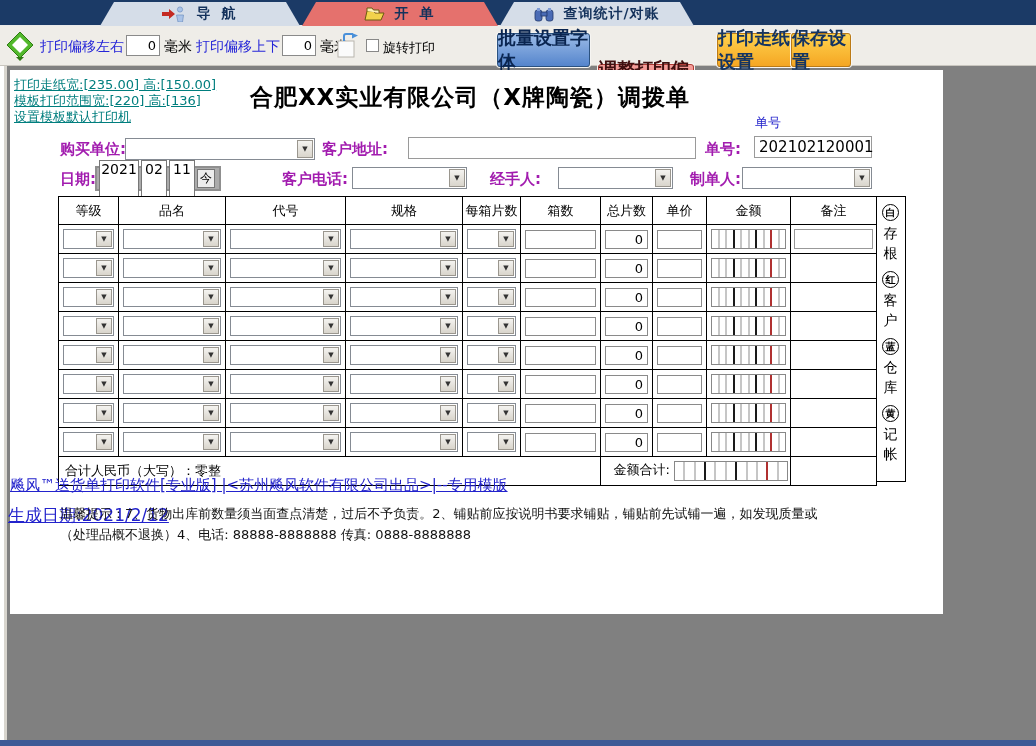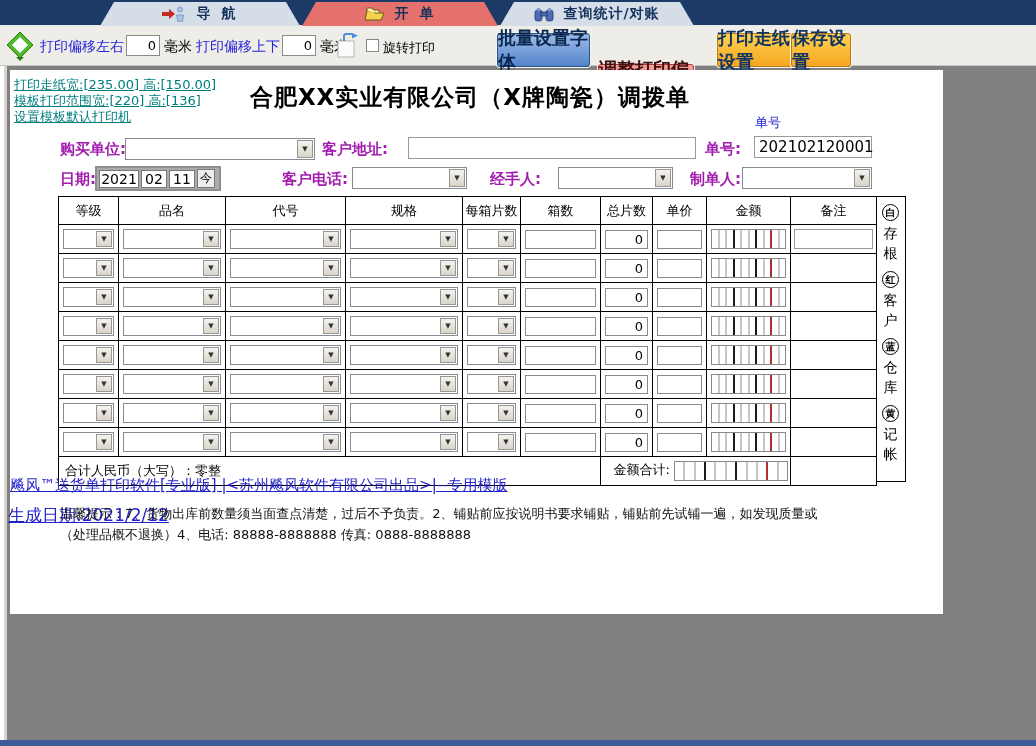--- a/index.html
+++ b/index.html
@@ -39,21 +39,21 @@
   .blue-tag { position:absolute; color:#2323CC; font-size:13px; }
   .tinput { position:absolute; border:1px solid #9A9A9A; background:#fff; height:22px; font-size:14px; padding-left:4px; line-height:20px; }
   .combo { position:relative; border:1px solid #858B93; background:#fff; height:20px; }
   .combo .arr { position:absolute; right:1px; top:1px; bottom:1px; width:16px; background:linear-gradient(#F4F3F0,#D9D5CC);
                 border:1px solid #9A968E; display:flex; align-items:center; justify-content:center; font-size:7px; color:#333; }
   .fcombo { position:absolute; height:22px; }
   .fcombo .combo { height:100%; }
 
   .datebox { position:absolute; left:85px; top:96px; width:126px; height:25px; background:#ABABAB; border:2px solid #8F8F8F;
              display:flex; align-items:center; gap:2px; padding:0 2px; }
-  .dseg { background:#fff; border:1px solid #777; height:18px; font-size:14px; text-align:center; line-height:17px; flex:0 0 auto; }
+  .dseg { background:#fff; border:1px solid #777; height:37px; font-size:14px; text-align:center; line-height:17px; flex:0 0 auto; }
   .dbtn { background:#EDEDED; border:1px solid #777; height:19px; width:18px; font-size:12px; text-align:center; line-height:17px; }
 
   
   table.order { position:absolute; left:48px; top:126px; border-collapse:collapse; table-layout:fixed; width:818px; }
   table.order th, table.order td { border:1px solid #000; padding:0; vertical-align:middle; }
   table.order th { height:28px; font-size:13px; font-weight:500; }
   table.order tbody td { height:29px; }
   .combo.cell { margin:3px 4px; }
   .ibox { margin:3px 4px; height:19px; border:1px solid #8A8A8A; background:#fff; }
   .ibox.num { text-align:right; padding-right:4px; font-size:13px; line-height:17px; }

